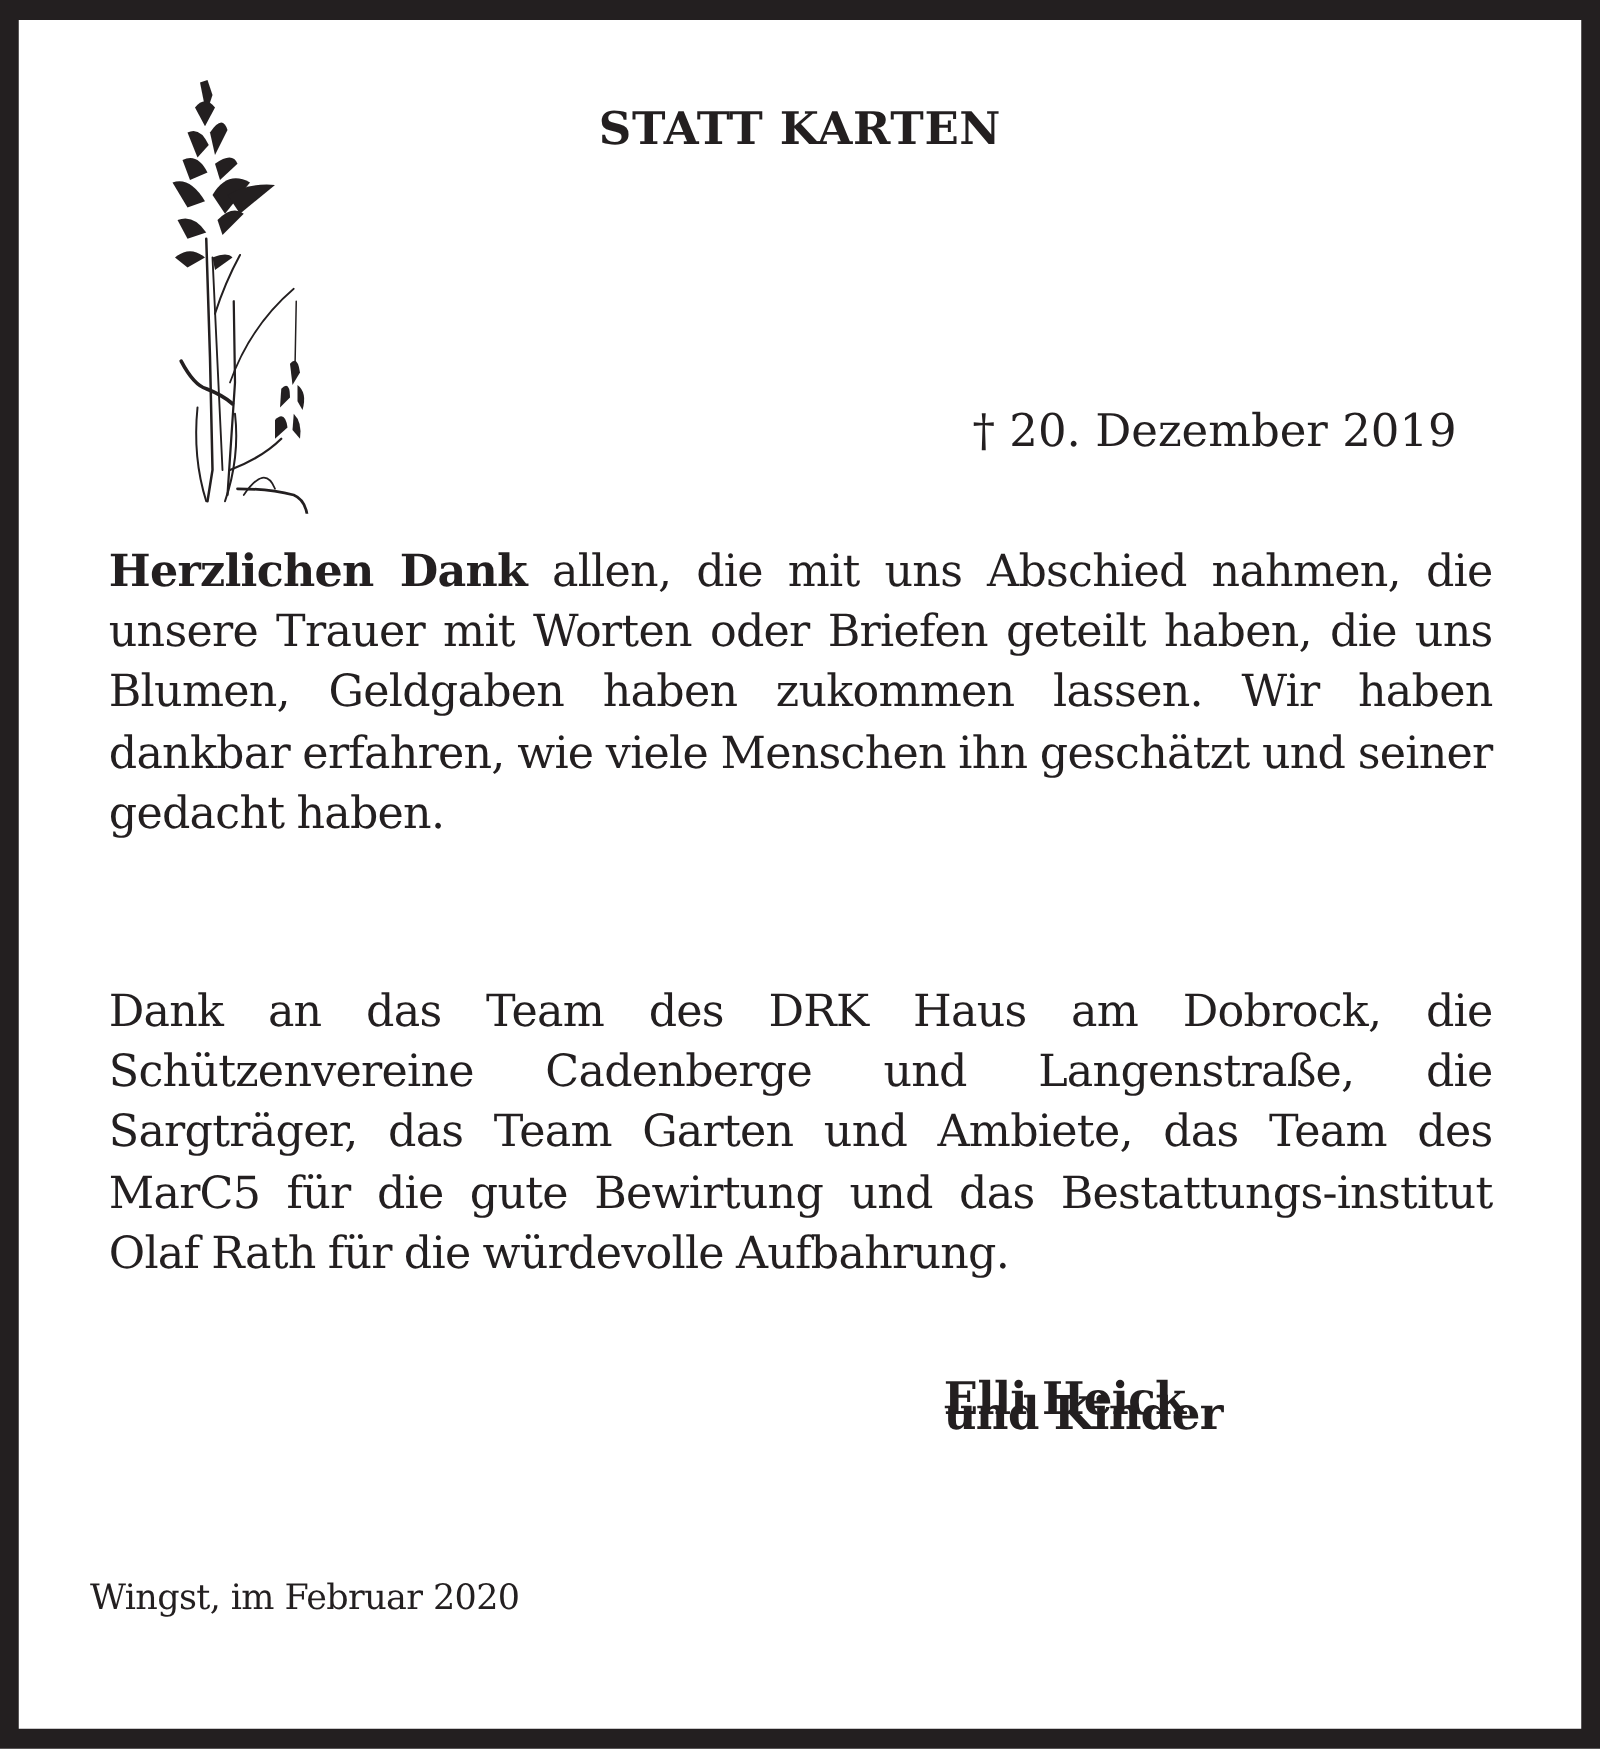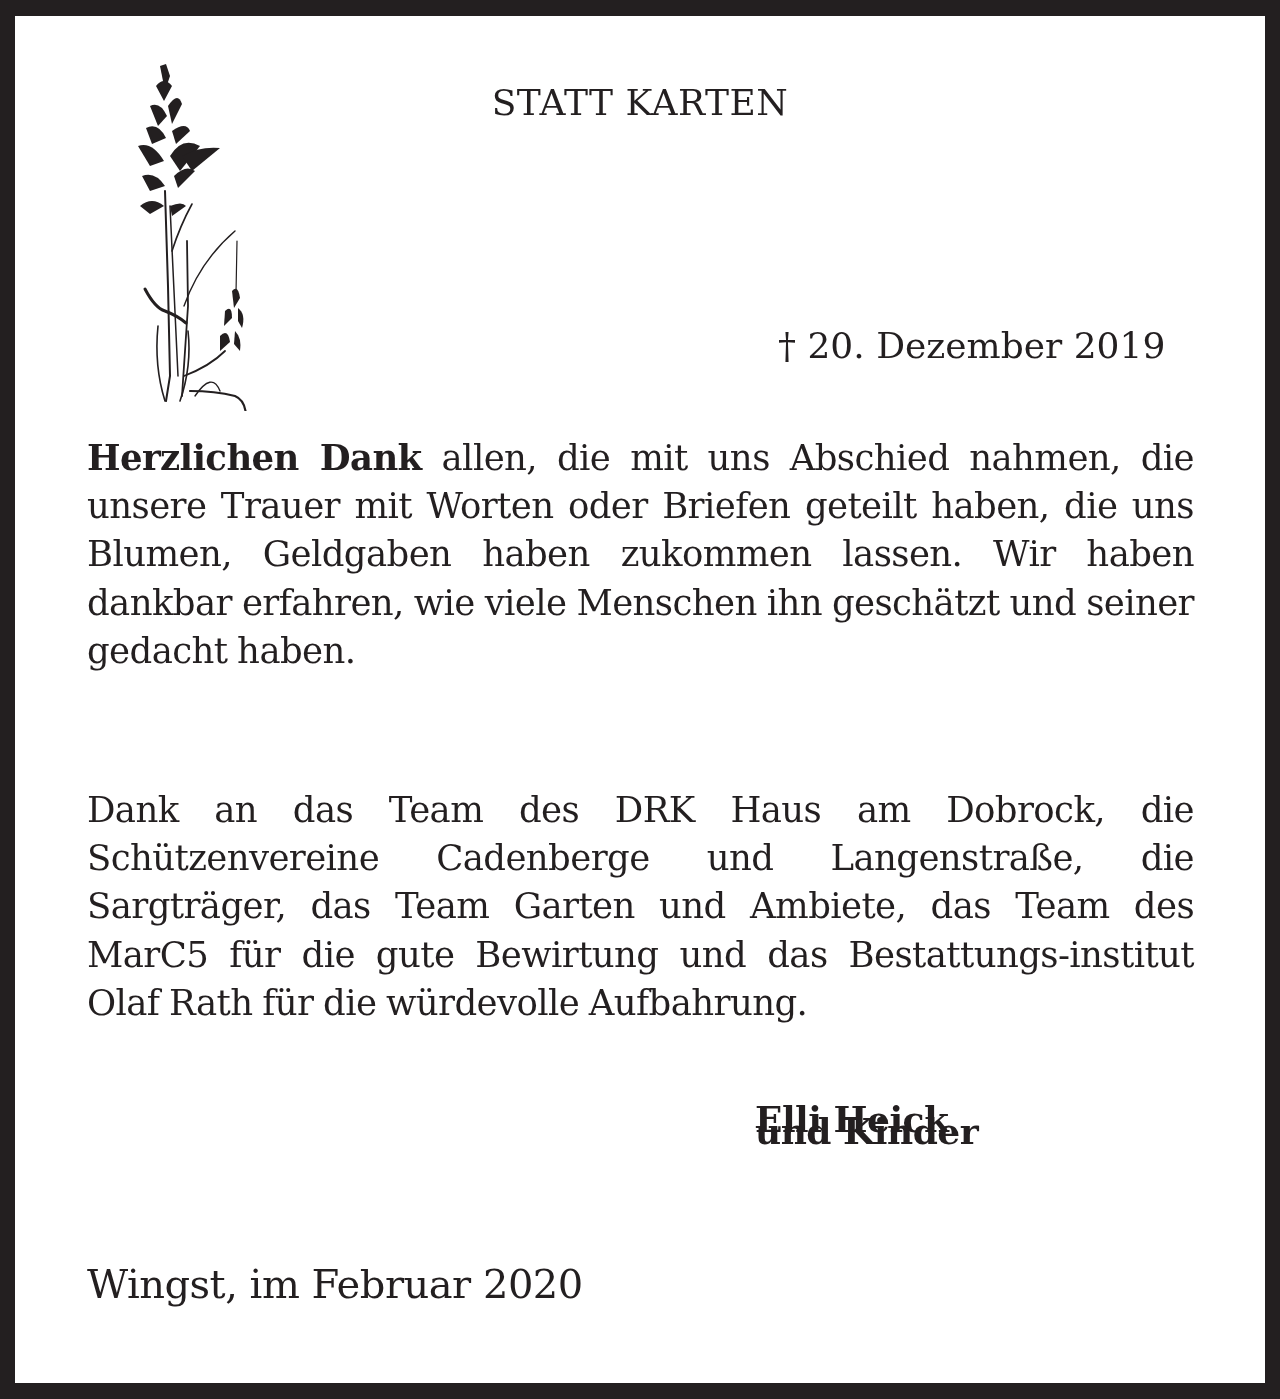--- a/index.html
+++ b/index.html
@@ -23,20 +23,21 @@
     width: 140px; height: 365px;
   }
   .statt {
     position: absolute;
     left: 0; right: 0;
     top: 66px;
     text-align: center;
     font-size: 36px;
     letter-spacing: 0.5px;
     padding-left: 0;
+    font-weight: bold;
   }
   .statt span { position: relative; left: 0; }
   .name {
     position: absolute;
     left: 518px;
     top: 166px;
     font-size: 66px;
     font-weight: bold;
     letter-spacing: -1px;
     white-space: nowrap;
@@ -69,23 +70,23 @@
     left: 740px;
     font-size: 36px;
     font-weight: bold;
     white-space: nowrap;
     letter-spacing: -0.5px;
   }
   .sig1 { top: 1082px; }
   .sig2 { top: 1094px; text-align: right; }
   .footer {
     position: absolute;
-    left: 72px;
+    left: 57px;
     top: 1245px;
-    font-size: 40px;
+    font-size: 28px;
     white-space: nowrap;
     letter-spacing: -0.5px;
   }
 </style>
 </head>
 <body>
 
 <div class="card">
 
   <svg class="plant" viewBox="0 0 140 365" xmlns="http://www.w3.org/2000/svg">

